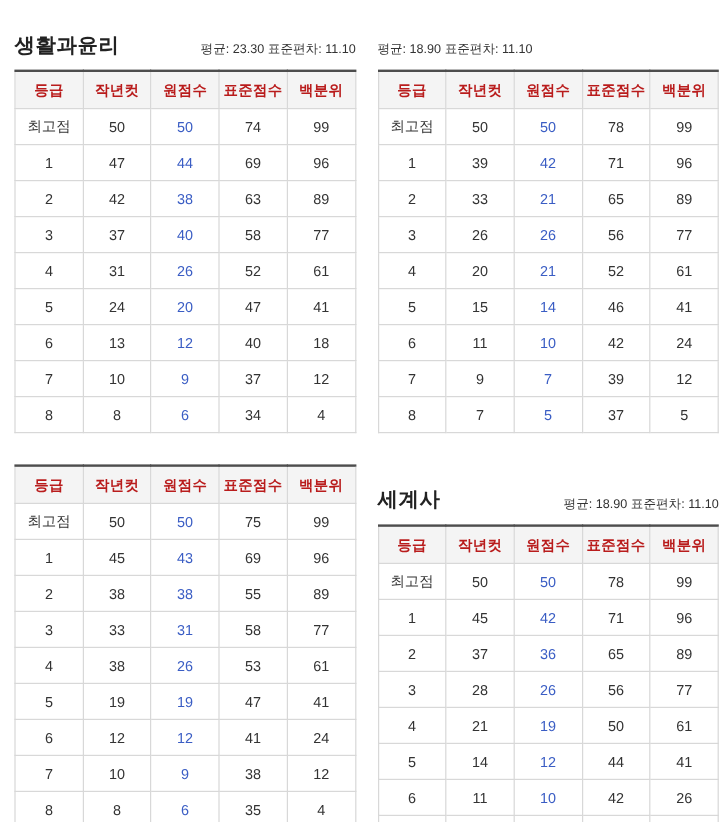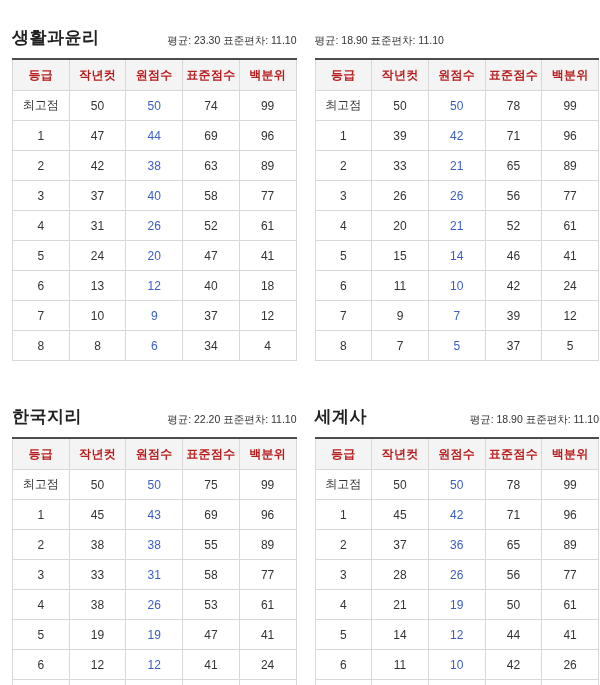--- a/index.html
+++ b/index.html
@@ -233,24 +233,20 @@
               <td>7</td>
               <td class="raw-score">5</td>
               <td>37</td>
               <td>5</td>
             </tr>
           </tbody>
     </table>
   </section>
 
   <section class="panel">
-    <div class="panel-head">
-      <h2 class="title">한국지리</h2>
-      <div class="stats">평균: 22.20 표준편차: 11.10</div>
-    </div>
     <table class="grade-table">
       <thead>
         <tr>
               <th>등급</th>
               <th>작년컷</th>
               <th>원점수</th>
               <th>표준점수</th>
               <th>백분위</th>
             </tr>
       </thead>

